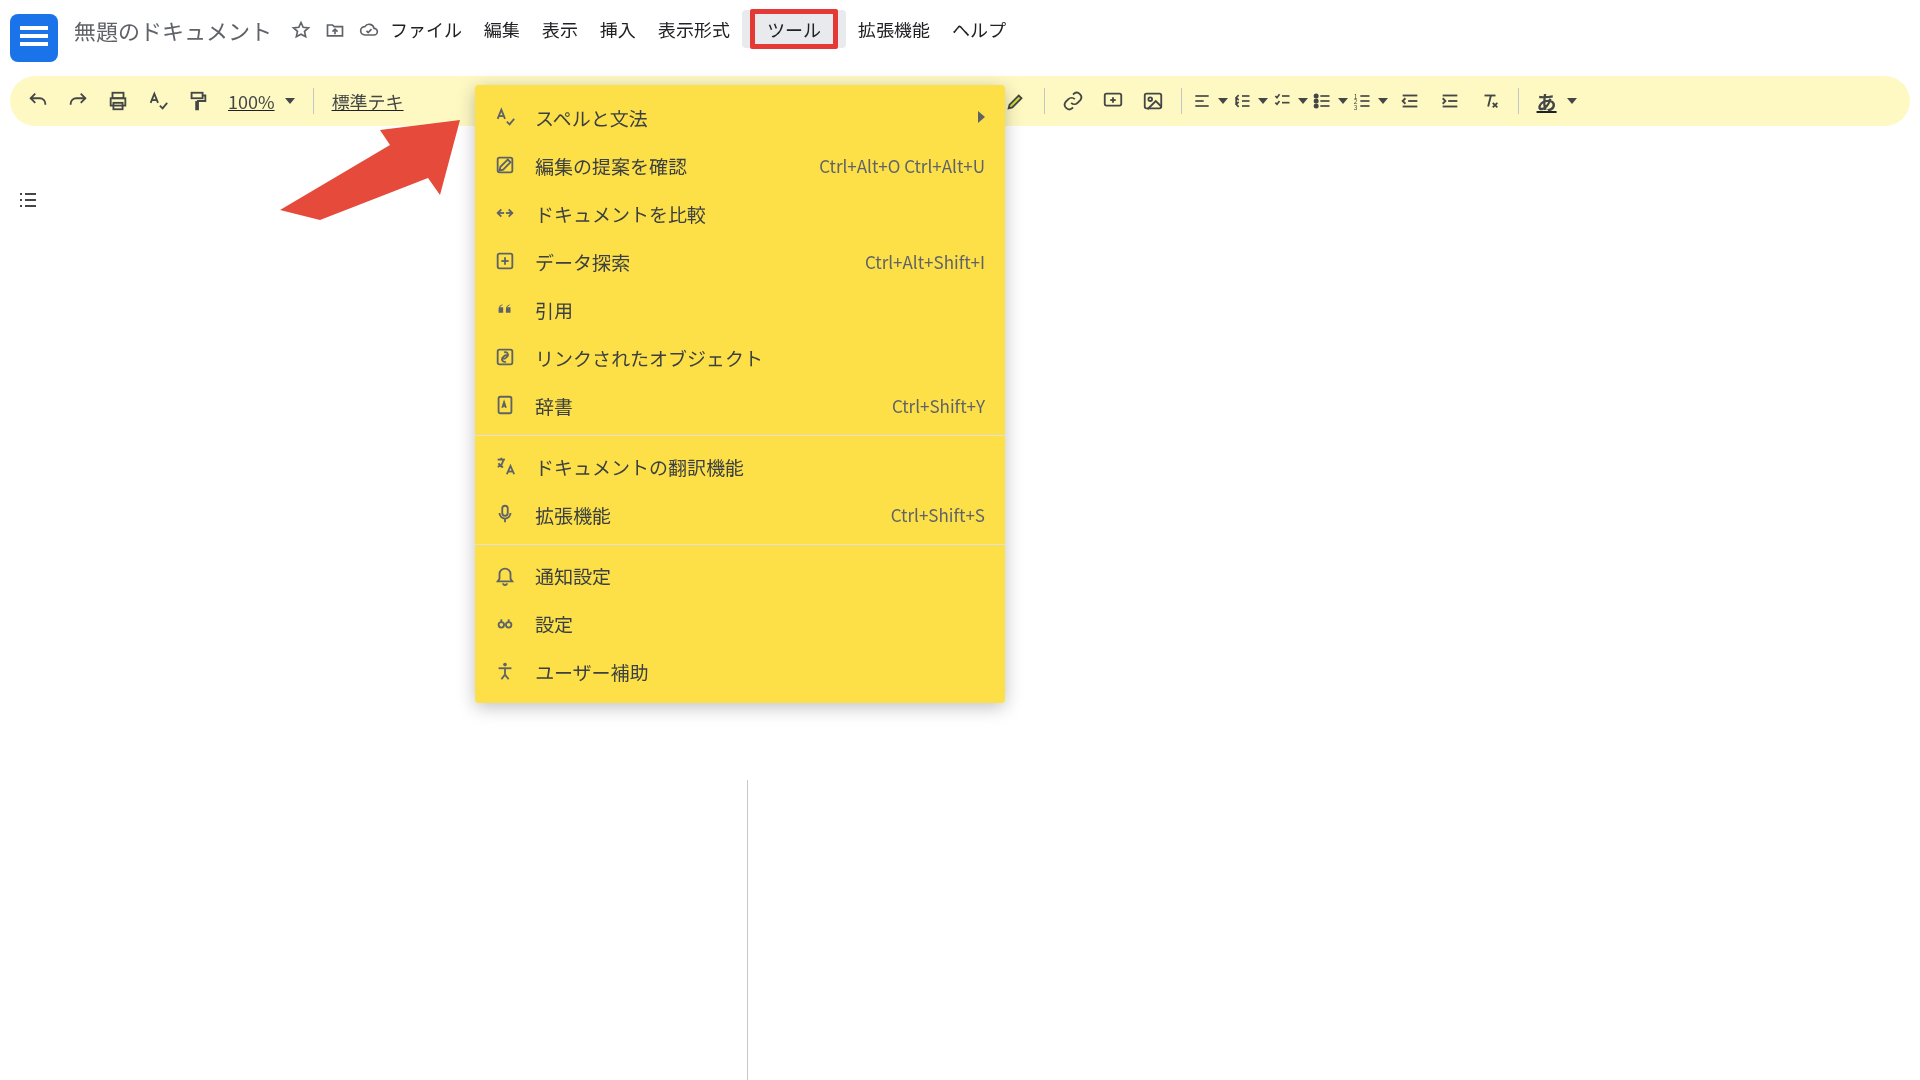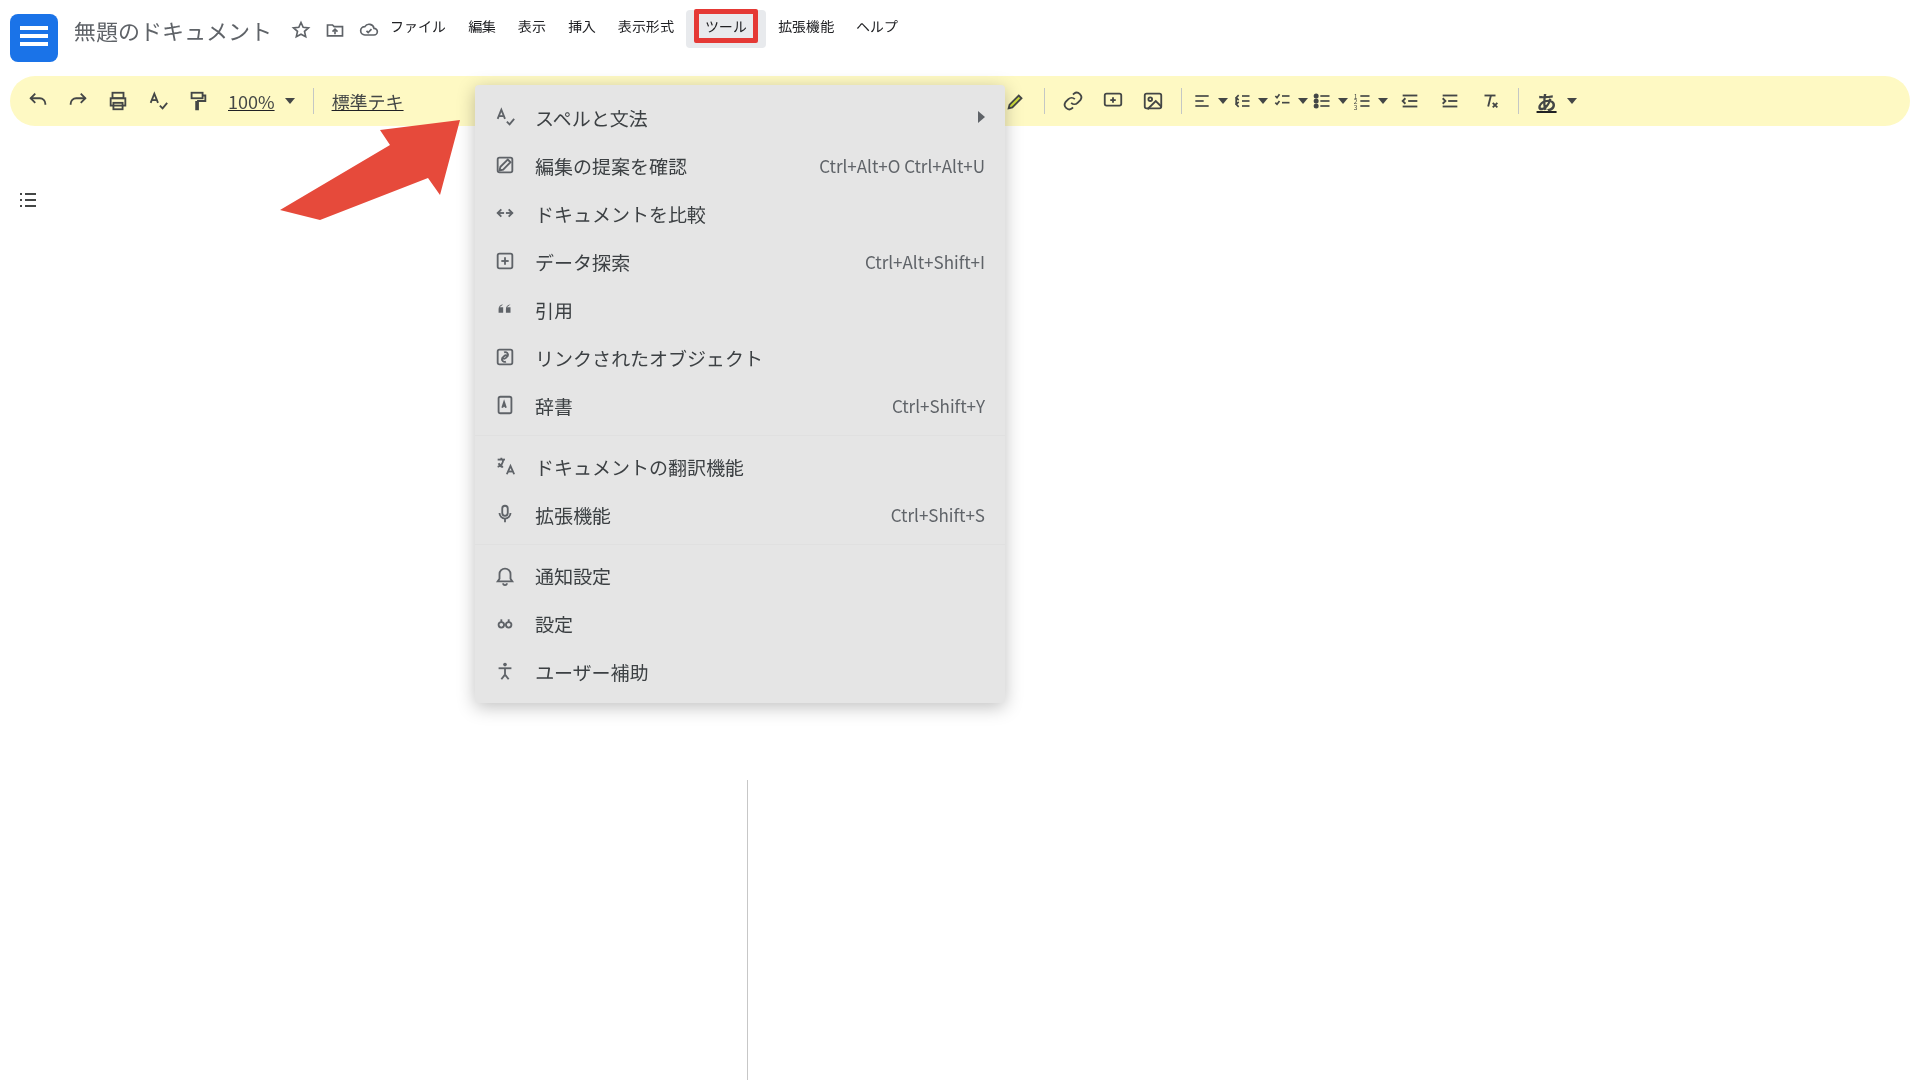--- a/index.html
+++ b/index.html
@@ -50,32 +50,32 @@
     color: #5f6368;
     display:flex; align-items:center; justify-content:center;
   }
   .title-icon svg { width:20px; height:20px; stroke:#5f6368; fill:none; stroke-width:2;}
   .menubar {
     display:flex; gap: 2px;
     margin-top: 2px;
   }
   .menu-item {
     padding: 6px 10px;
-    font-size: 14px;
+    font-size: 18px;
     color: #202124;
     border-radius: 4px;
     cursor: pointer;
   }
   .menu-item.active {
     background: #e8eaed;
   }
   .menu-highlight {
     border: 5px solid #e53935;
     border-radius: 2px;
-    padding: 2px 6px;
+    padding: 2px 12px;
     margin: -4px -2px;
   }
 
   
   .toolbar {
     height: 50px;
     background: #fef9c3;
     border-radius: 28px;
     margin: 4px 10px 8px 10px;
     display:flex;
@@ -122,21 +122,21 @@
     color:#444746;
   }
   .left-rail svg { width:24px;height:24px; stroke:#444746; fill:none; stroke-width:2;}
 
   
   .dropdown {
     position:absolute;
     left: 475px;
     top: 85px;
     width: 530px;
-    background:#e5e5e5;
+    background:#fde047;
     border-radius: 4px;
     box-shadow: 0 4px 18px rgba(0,0,0,0.25);
     padding: 8px 0;
   }
   .dd-item {
     display:flex; align-items:center;
     height: 48px;
     padding: 0 20px 0 18px;
     cursor:pointer;
     color:#3c4043;

